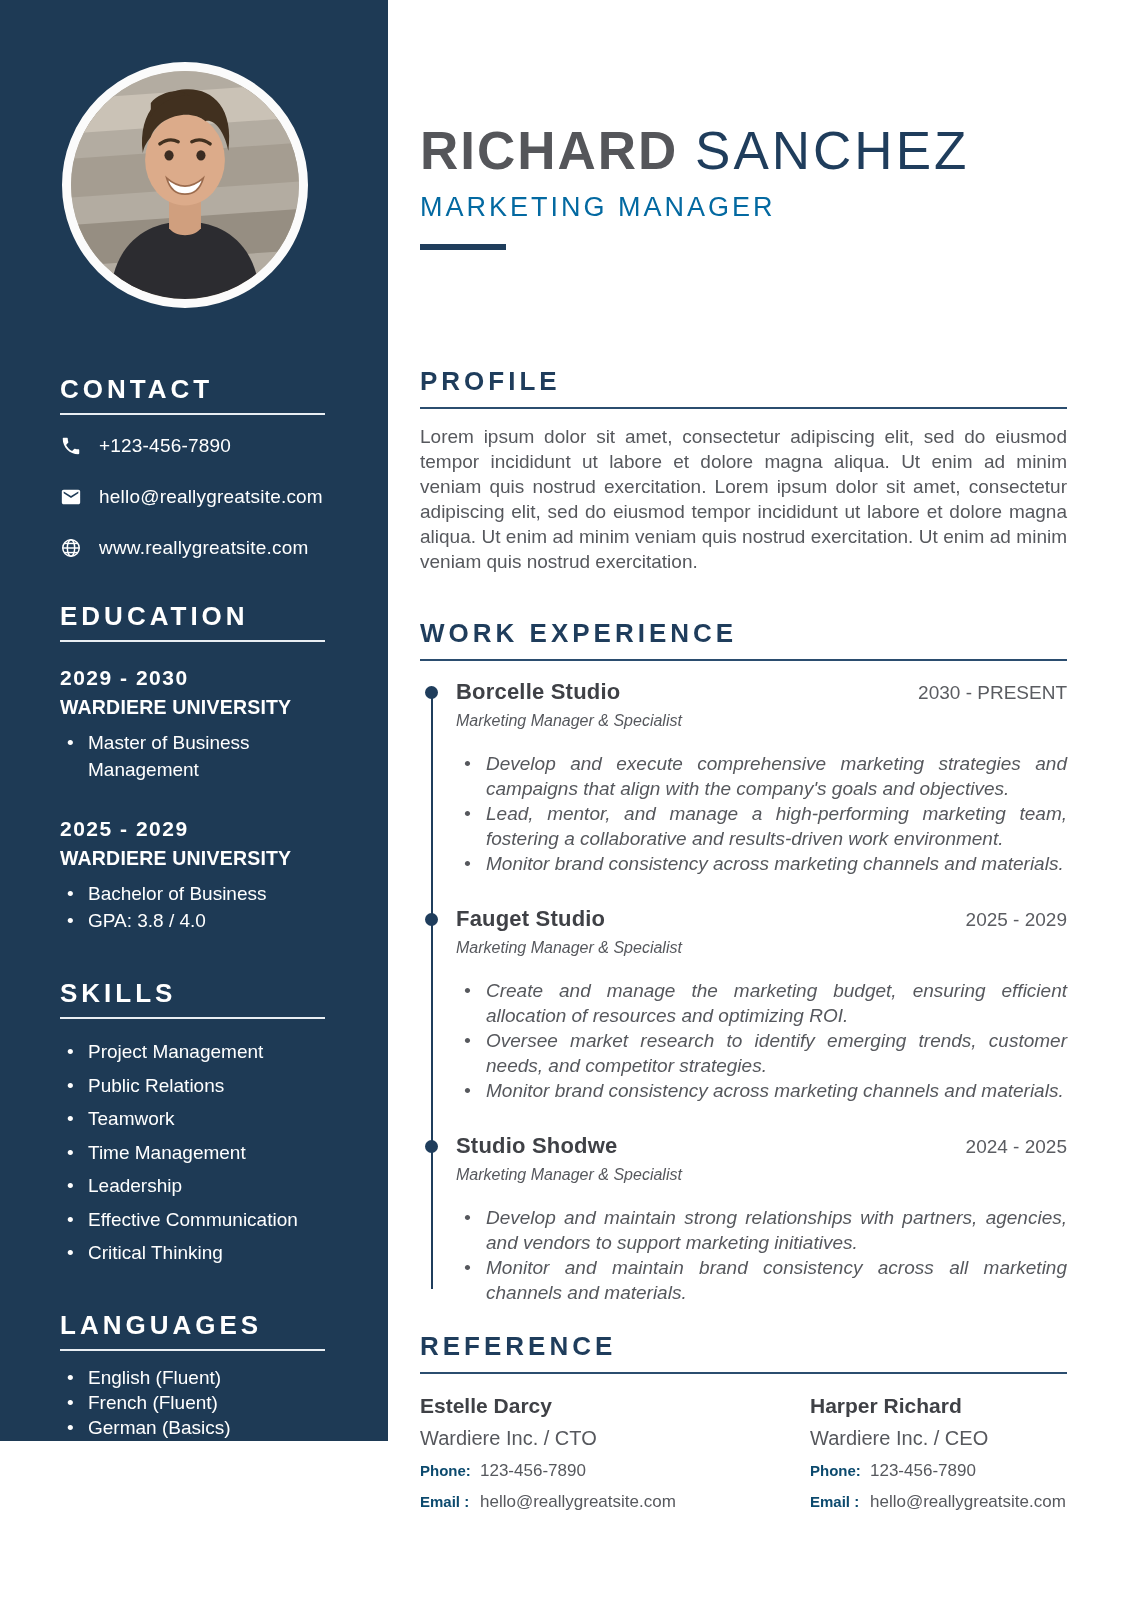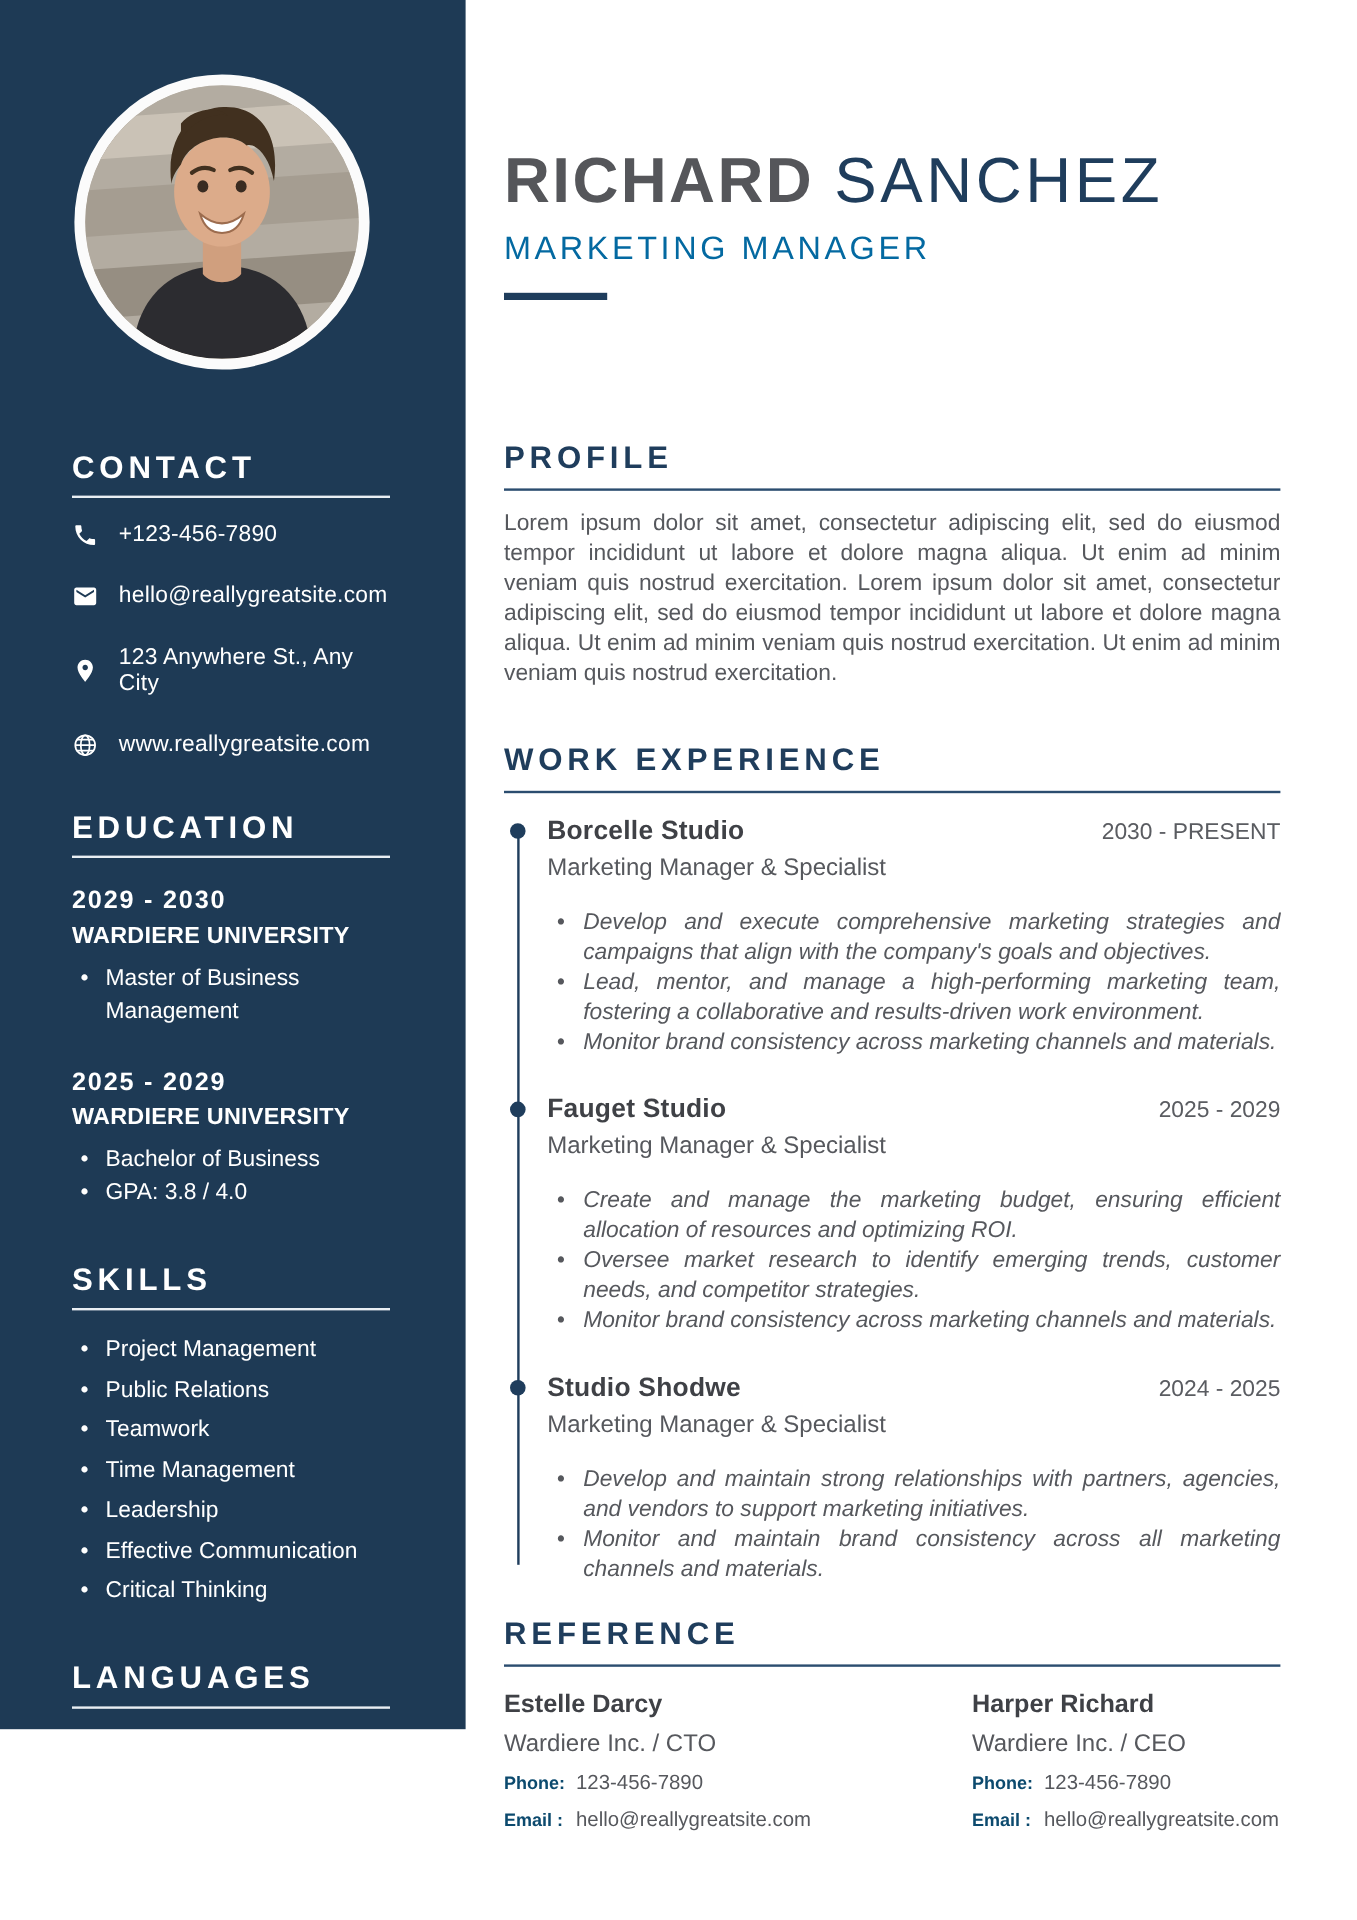--- a/index.html
+++ b/index.html
@@ -61,21 +61,21 @@
   .timeline{position:relative;margin-top:18px;}
   .timeline::before{content:"";position:absolute;left:11px;top:16px;bottom:16px;
                     width:2px;background:var(--accent);}
   .job{position:relative;padding-left:36px;margin-bottom:30px;}
   .job:last-child{margin-bottom:0;}
   .job-dot{position:absolute;left:5px;top:7px;width:13px;height:13px;border-radius:50%;
            background:var(--accent);}
   .job-head{display:flex;justify-content:space-between;align-items:baseline;}
   .job-company{font-size:22px;font-weight:bold;color:#3f4146;letter-spacing:0.2px;}
   .job-period{font-size:19px;color:#5a5c61;}
-  .job-role{font-size:20px;margin-top:7px;}
+  .job-role{font-size:16px;margin-top:7px;font-style:italic;}
   .job-bullets{list-style:none;margin:21px 0 0;padding:0;font-size:19px;line-height:25px;
                text-align:justify;font-style:italic;}
   .job-bullets li{position:relative;padding-left:30px;}
   .job-bullets li::before{content:"•";position:absolute;left:8px;}
 
   .ref-cols{display:flex;margin-top:20px;}
   .ref-col-1{width:390px;}
   .ref-col-2{flex:1;}
   .ref-name{font-size:21px;font-weight:bold;color:#3f4146;}
   .ref-company{font-size:20px;margin-top:9px;}
@@ -131,28 +131,20 @@
       <div class="c-item">
         <span class="c-icon">
           <svg viewBox="0 0 24 24">
               <path d="M20 4H4c-1.1 0-2 .9-2 2v12c0 1.1.9 2 2 2h16c1.1 0 2-.9 2-2V6c0-1.1-.9-2-2-2zm0 4l-8 5-8-5V6l8 5 8-5v2z"></path>
             </svg>
         </span>
         <span class="c-text">hello@reallygreatsite.com</span>
       </div>
       <div class="c-item">
         <span class="c-icon">
-          <svg viewBox="0 0 24 24">
-              <path d="M12 2C8.13 2 5 5.13 5 9c0 5.25 7 13 7 13s7-7.75 7-13c0-3.87-3.13-7-7-7zm0 9.5c-1.38 0-2.5-1.12-2.5-2.5S10.62 6.5 12 6.5s2.5 1.12 2.5 2.5-1.12 2.5-2.5 2.5z"></path>
-            </svg>
-        </span>
-        <span class="c-text">123 Anywhere St., Any City</span>
-      </div>
-      <div class="c-item">
-        <span class="c-icon">
           <svg viewBox="0 0 24 24" style="fill:none;stroke:#fff;stroke-width:1.6;">
             <circle cx="12" cy="12" r="9"></circle>
               <ellipse cx="12" cy="12" rx="4" ry="9"></ellipse>
             <line x1="3" y1="12" x2="21" y2="12"></line>
               <line x1="4.2" y1="7" x2="19.8" y2="7"></line>
               <line x1="4.2" y1="17" x2="19.8" y2="17"></line>
           </svg>
         </span>
         <span class="c-text">www.reallygreatsite.com</span>
       </div>

